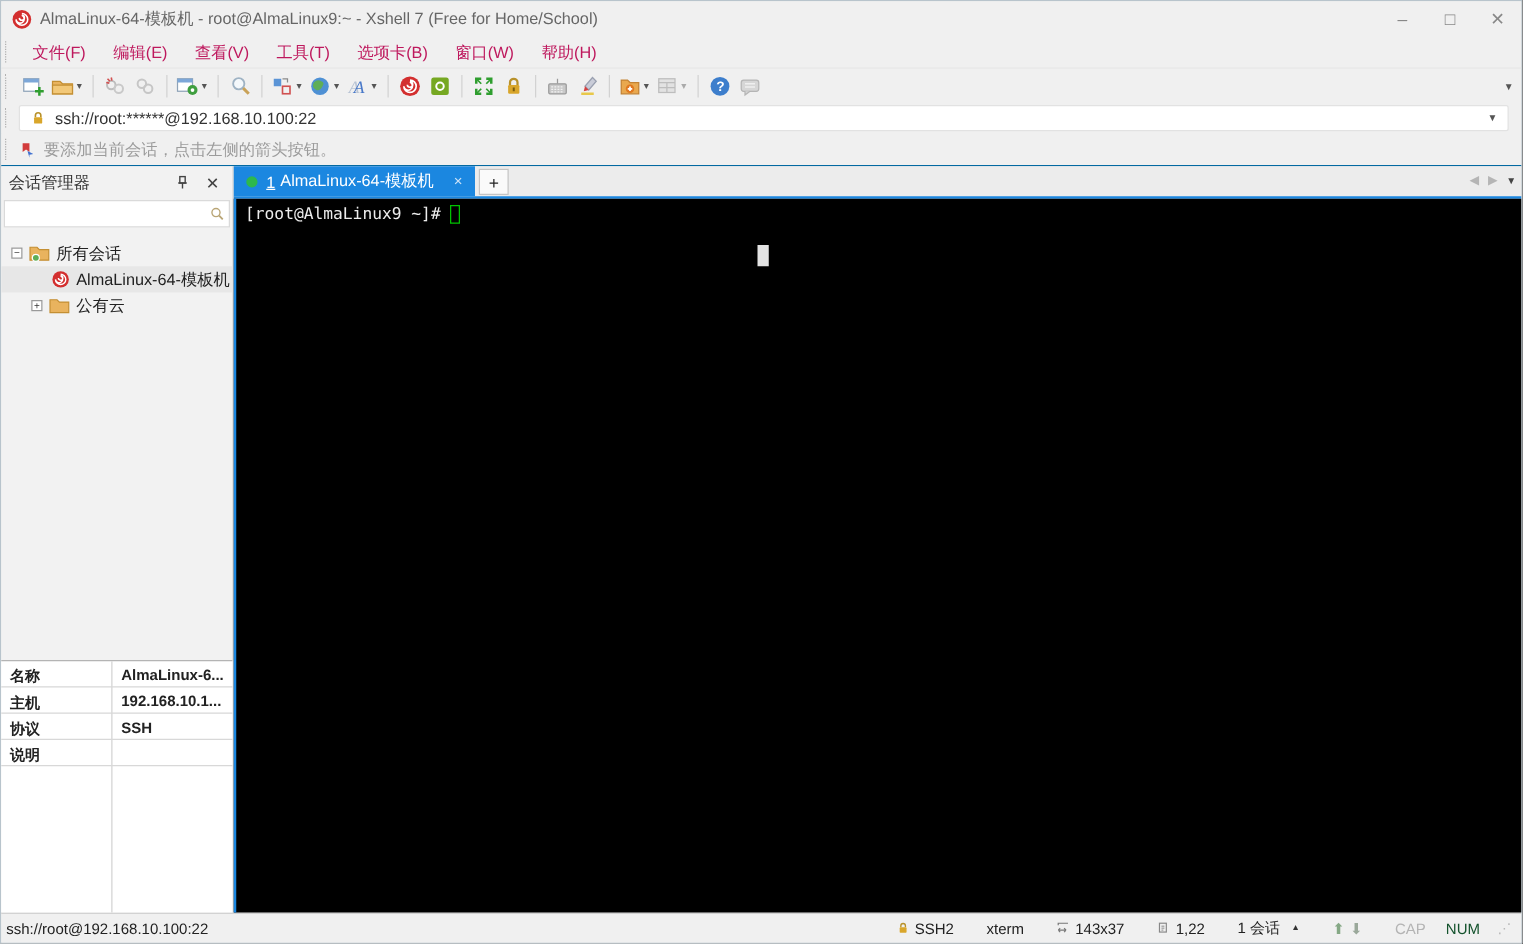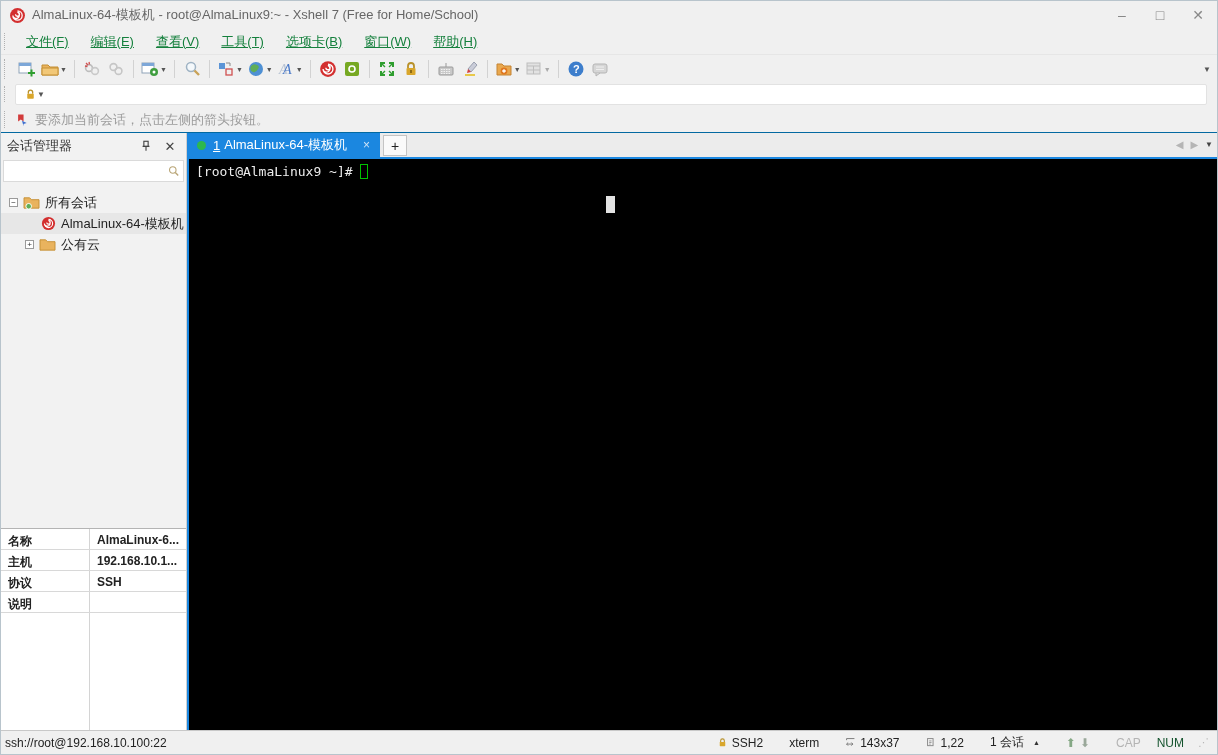--- a/index.html
+++ b/index.html
@@ -8,21 +8,21 @@
   .window { width:1218px; height:755px; display:flex; flex-direction:column; border:1px solid #b8c4cc; }
 
   
   .titlebar { height:28px; display:flex; align-items:center; background:#f0f0f0; padding-left:8px; flex:0 0 auto; }
   .titlebar .title { color:#666; margin-left:6px; flex:1; white-space:nowrap; overflow:hidden; }
   .wctl { width:38px; height:100%; display:flex; align-items:center; justify-content:center; color:#888; font-size:14px; }
 
   
   .menubar { height:26px; display:flex; align-items:center; background:#f0f0f0; flex:0 0 auto; border-bottom:1px solid #e6e6e6; }
   .grip { width:5px; height:70%; border-left:1px dotted #b0b0b0; margin:0 6px 0 3px; }
-  .menu-item { padding:3px 11px; color:#15803d;text-decoration:underline; }
+  .menu-item { padding:3px 11px; color:#be185d; }
 
   
   .toolbar { height:28px; display:flex; align-items:center; background:#f0f0f0; flex:0 0 auto; position:relative; }
   .tbtn { height:24px; min-width:24px; display:flex; align-items:center; justify-content:center; padding:0 2px; }
   .caret { font-size:7px; color:#555; margin-left:1px; }
   .caret.dim { color:#aaa; }
   .sep { width:1px; height:18px; background:#d2d2d2; margin:0 5px; }
   .tb-overflow { position:absolute; right:6px; top:10px; font-size:8px; color:#555; }
 
   
@@ -255,20 +255,21 @@
     <span class="tb-overflow">▼</span>
   </div>
 
   <div class="addressbar">
     <span class="grip"></span>
     <div class="addr-input">
       <svg width="13" height="13" viewBox="0 0 18 18">
           <path d="M6 8 V6 a3 3 0 0 1 6 0 v2" fill="none" stroke="#b8912a" stroke-width="1.8"></path>
           <rect x="4.5" y="8" width="9" height="7" rx="1" fill="#d9a62b"></rect>
         </svg>
+      <span class="txt">ssh://root:******@192.168.10.100:22</span>
       <span class="addr-caret">▼</span>
     </div>
   </div>
 
   <div class="infobar">
     <span class="grip"></span>
     <svg width="14" height="14" viewBox="0 0 18 18">
         <path d="M4 2 h7 v9 l-3.5 -2.5 L4 11 z" fill="#d23b3b"></path>
         <path d="M9 10 l6 3 l-4 1 l0 3 z" fill="#3d6fd0"></path>
       </svg>

